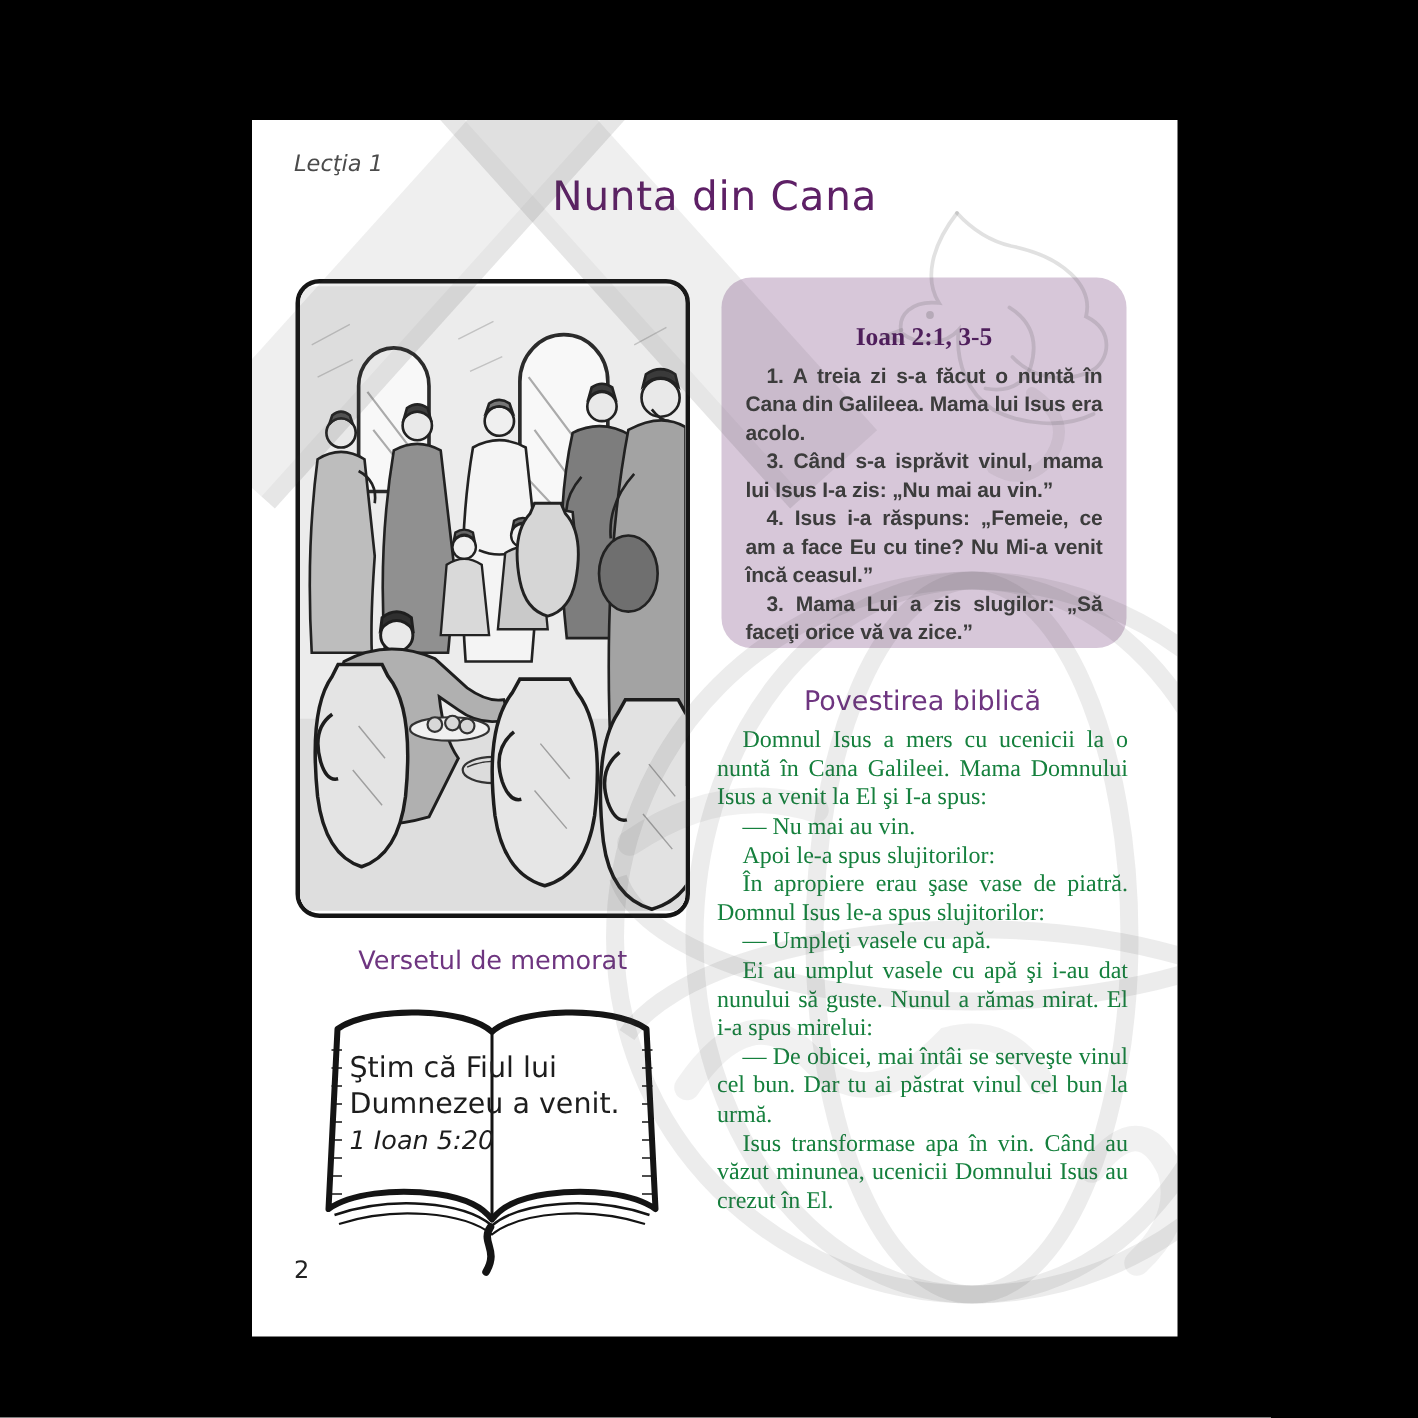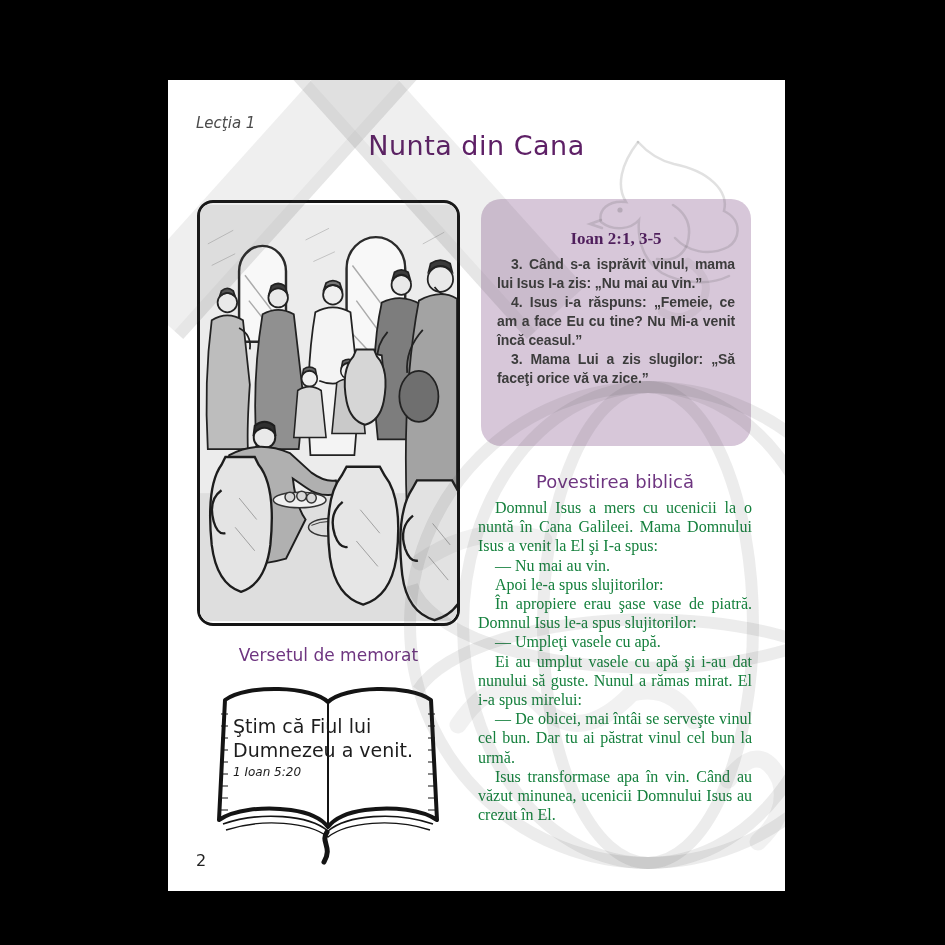--- a/index.html
+++ b/index.html
@@ -9,21 +9,21 @@
   }
   .page{
     position:absolute;left:168px;top:80px;width:617px;height:811px;
     background:#ffffff;overflow:hidden;
   }
   
   .watermark{
     position:absolute;left:0;top:0;width:617px;height:811px;z-index:5;pointer-events:none;
   }
   
-  .content{position:absolute;left:0;top:14px;width:617px;height:728px;z-index:1;}
+  .content{position:absolute;left:0;top:0;width:617px;height:728px;z-index:1;}
 
   .lesson-label{
     position:absolute;left:28px;top:20px;font-style:italic;font-size:15px;color:#4b4b4b;
     font-family:"DejaVu Sans",sans-serif;
   }
   .page-title{
     position:absolute;left:0;top:36px;width:617px;text-align:center;
     font-size:27px;color:#5e2066;letter-spacing:.5px;font-weight:500;
     font-family:"DejaVu Sans",sans-serif;
   }
@@ -62,21 +62,21 @@
   .memory-heading{
     position:absolute;left:29px;top:551px;width:263px;text-align:center;
     font-size:17px;color:#6e3580;font-family:"DejaVu Sans",sans-serif;
   }
   .book-wrap{position:absolute;left:31px;top:580px;width:258px;height:196px;}
   .book-wrap svg{position:absolute;left:0;top:0;width:258px;height:196px;}
   .book-text{
     position:absolute;left:34px;top:40px;width:190px;text-align:left;color:#1d1d1d;
   }
   .book-verse{font-size:19px;line-height:24px;font-family:"DejaVu Sans",sans-serif;}
-  .book-ref{font-size:12px;font-style:italic;margin-top:3px;font-family:"DejaVu Sans",sans-serif;}
+  .book-ref{font-size:17px;font-style:italic;margin-top:3px;font-family:"DejaVu Sans",sans-serif;}
 
   .page-number{
     position:absolute;left:28px;top:757px;font-size:16px;color:#222;
     font-family:"DejaVu Sans",sans-serif;
   }
 </style>
 </head>
 <body>
 
 <div class="page">
@@ -171,20 +171,21 @@
         </g>
 
         <g stroke="#9f9f9f" stroke-width="1" fill="none">
           <path d="M40,300 l18,22 M36,330 l20,24 M164,312 l20,24 M160,344 l22,26 M238,326 l18,22 M234,360 l20,24"></path>
         </g>
       </svg>
     </div>
 
     <div class="scripture-box">
       <div class="scripture-heading">Ioan 2:1, 3-5</div>
+      <p>1. A treia zi s-a făcut o nuntă în Cana din Galileea. Mama lui Isus era acolo.</p>
       <p>3. Când s-a isprăvit vinul, mama lui Isus I-a zis: „Nu mai au vin.”</p>
       <p>4. Isus i-a răspuns: „Femeie, ce am a face Eu cu tine? Nu Mi-a venit încă ceasul.”</p>
       <p>3. Mama Lui a zis slugilor: „Să faceţi orice vă va zice.”</p>
     </div>
 
     <div class="story-heading">Povestirea biblică</div>
     <div class="story">
       <p>Domnul Isus a mers cu ucenicii la o nuntă în Cana Galileei. Mama Domnului Isus a venit la El şi I-a spus:</p>
       <p>— Nu mai au vin.</p>
       <p>Apoi le-a spus slujitorilor:</p>

